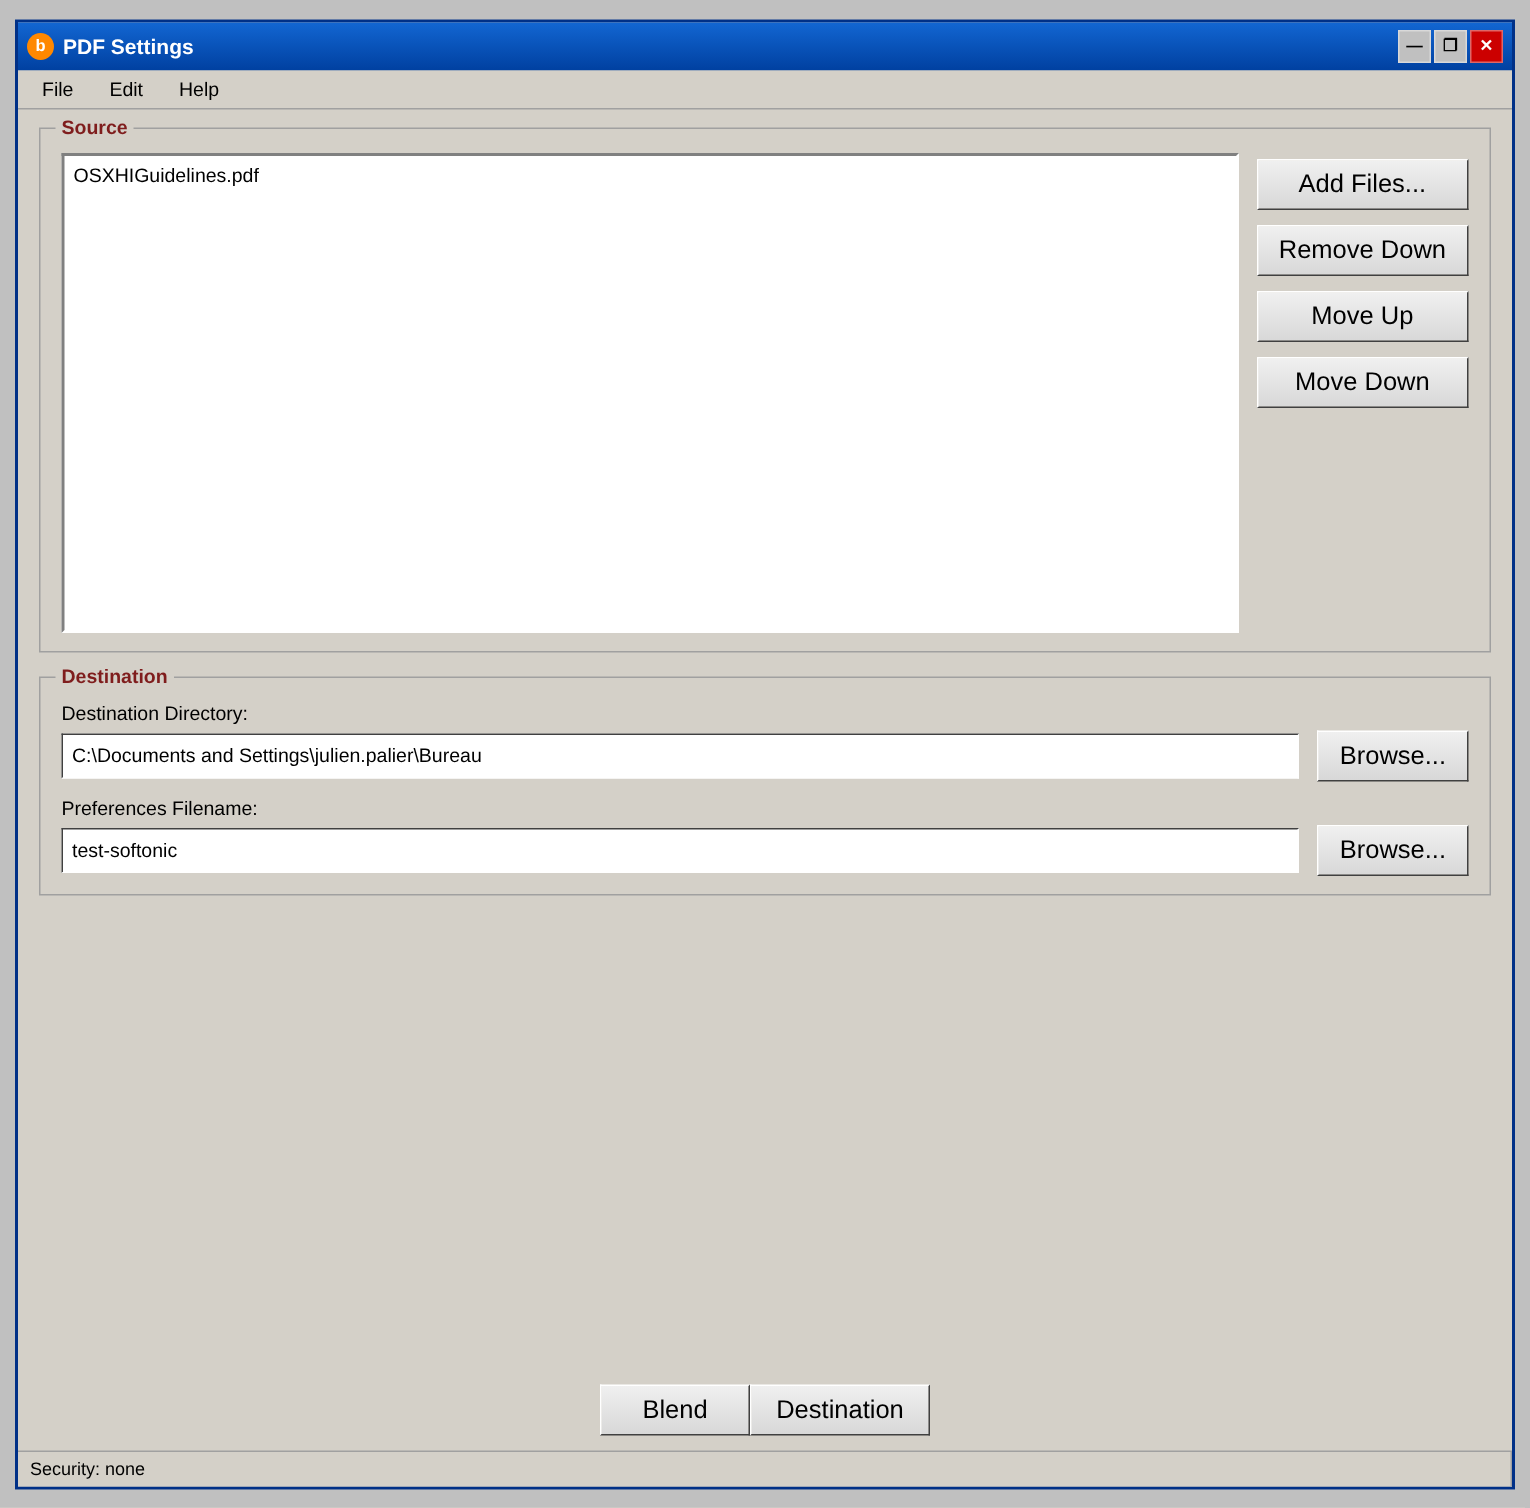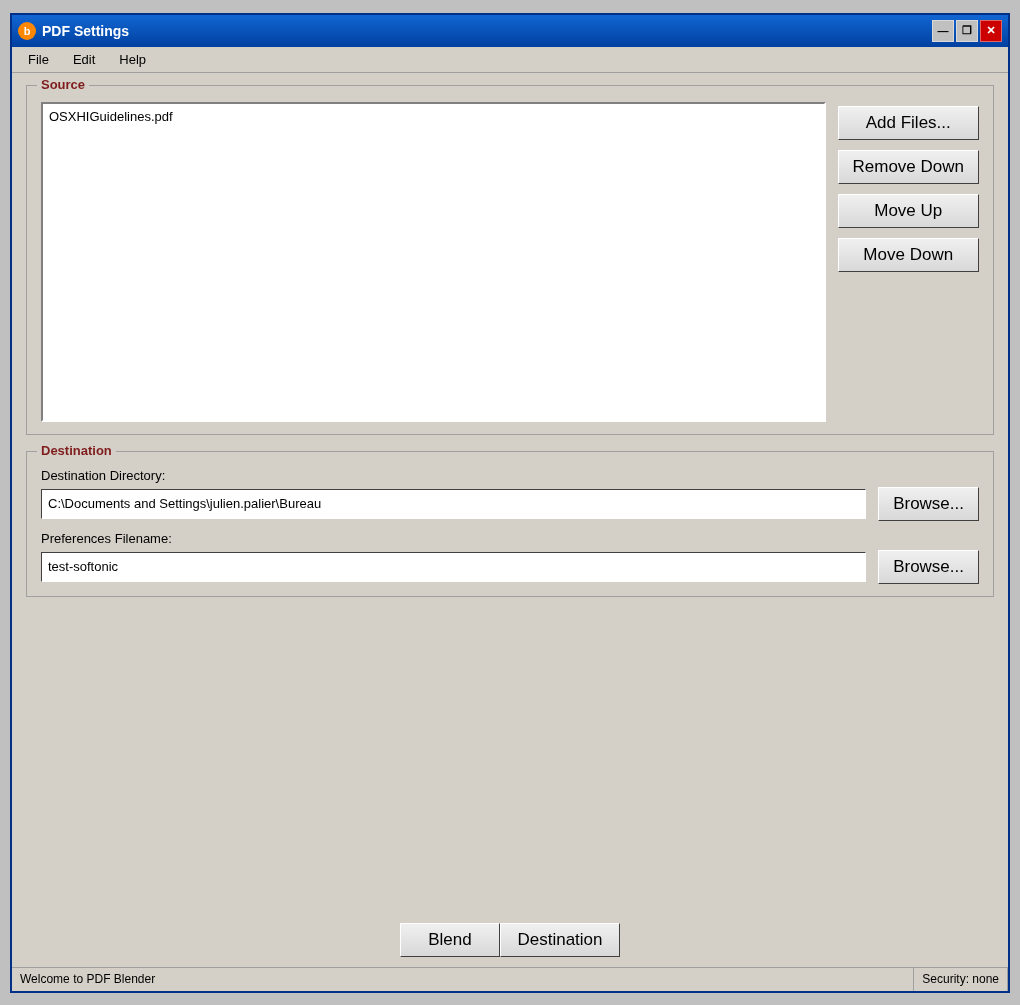--- a/index.html
+++ b/index.html
@@ -293,17 +293,16 @@
     </div>
 
   </div>
 
   <div class="bottom-buttons">
     <button class="win-button" style="min-width:100px;">Blend</button>
     <button class="win-button" style="min-width:120px;">Destination</button>
   </div>
 
   <div class="status-bar">
-    <div class="status-segment">Welcome to PDF Blender</div>
     <div class="status-segment">Security: none</div>
   </div>
 
 </div>
 
 </body></html>

